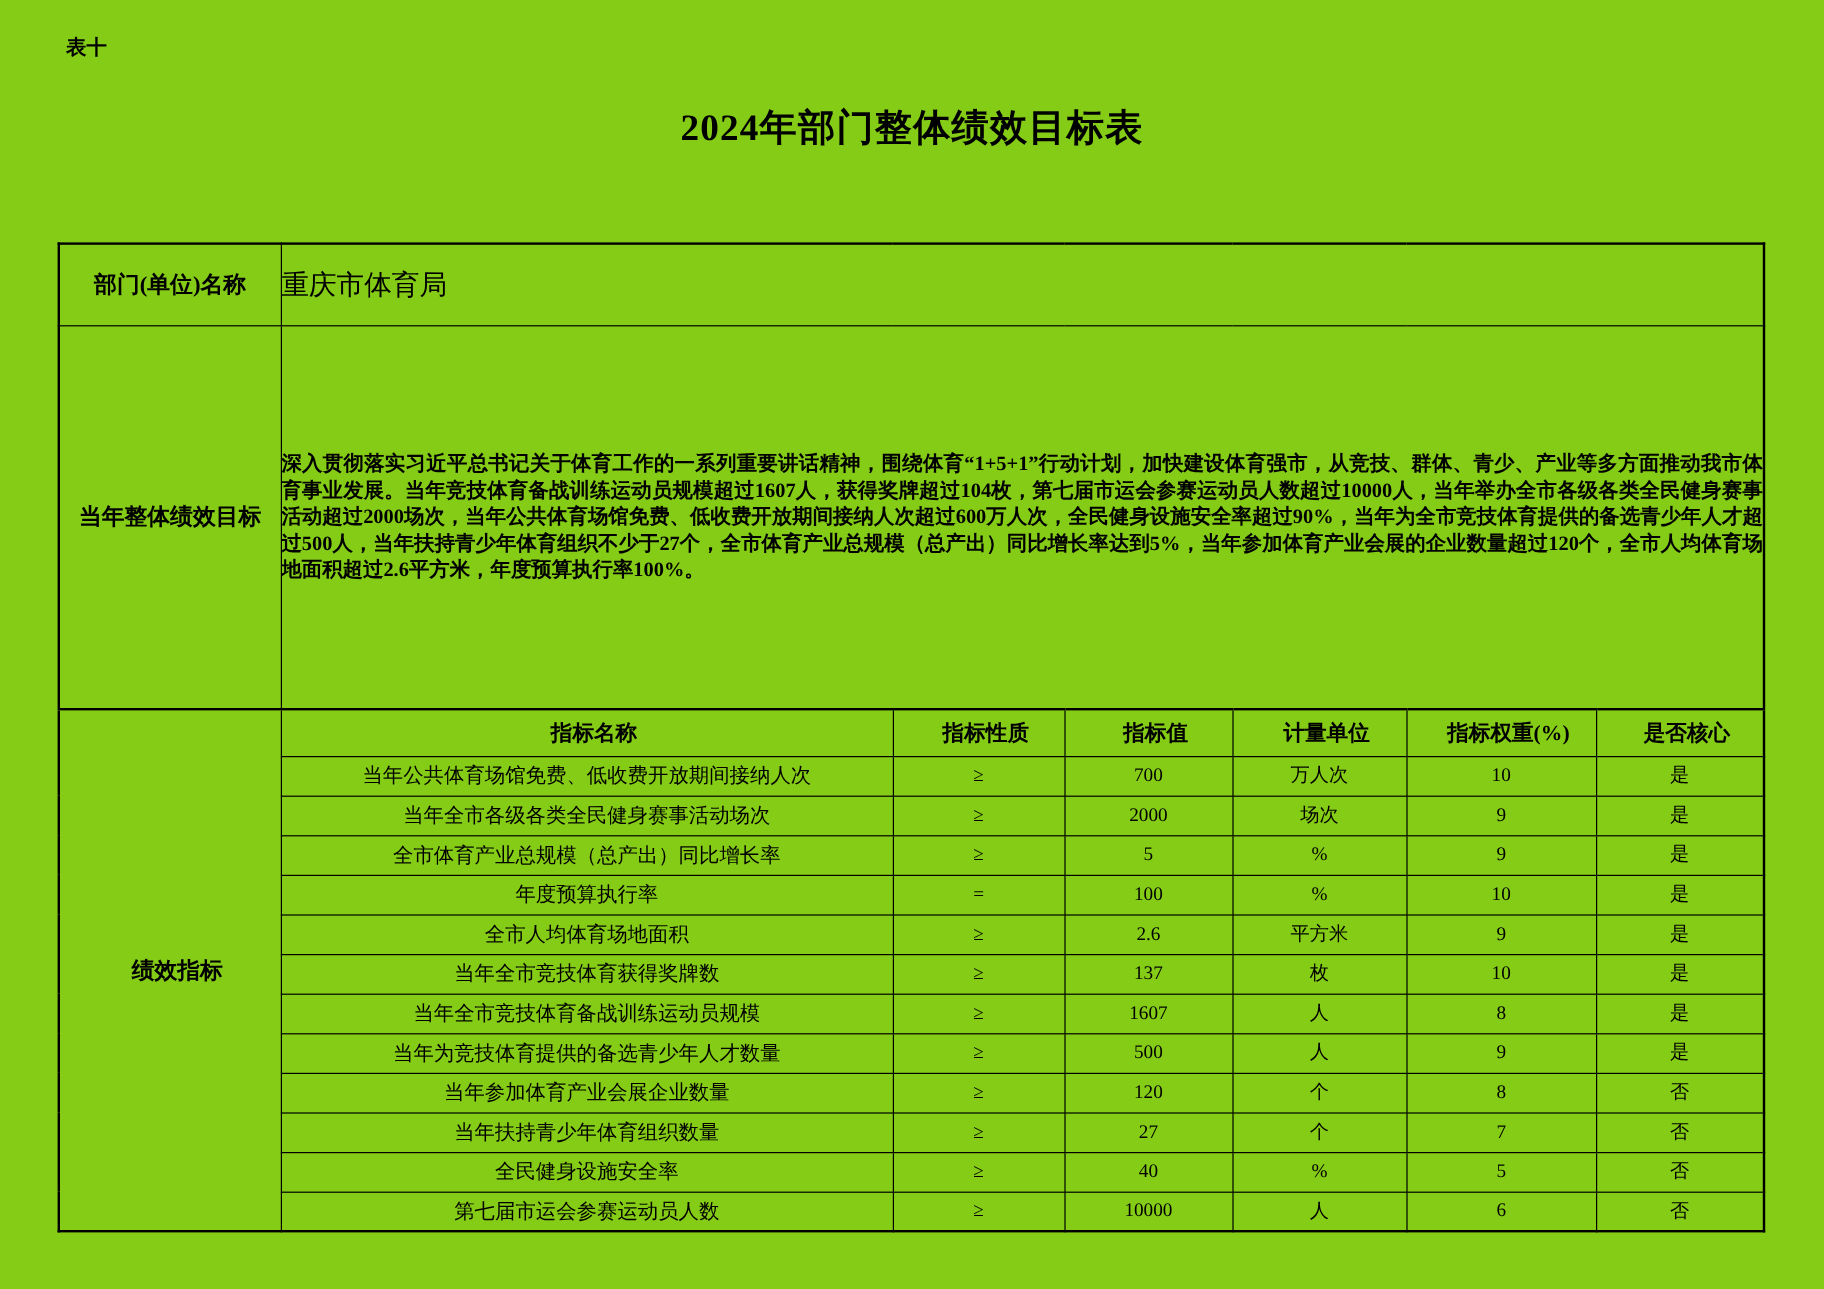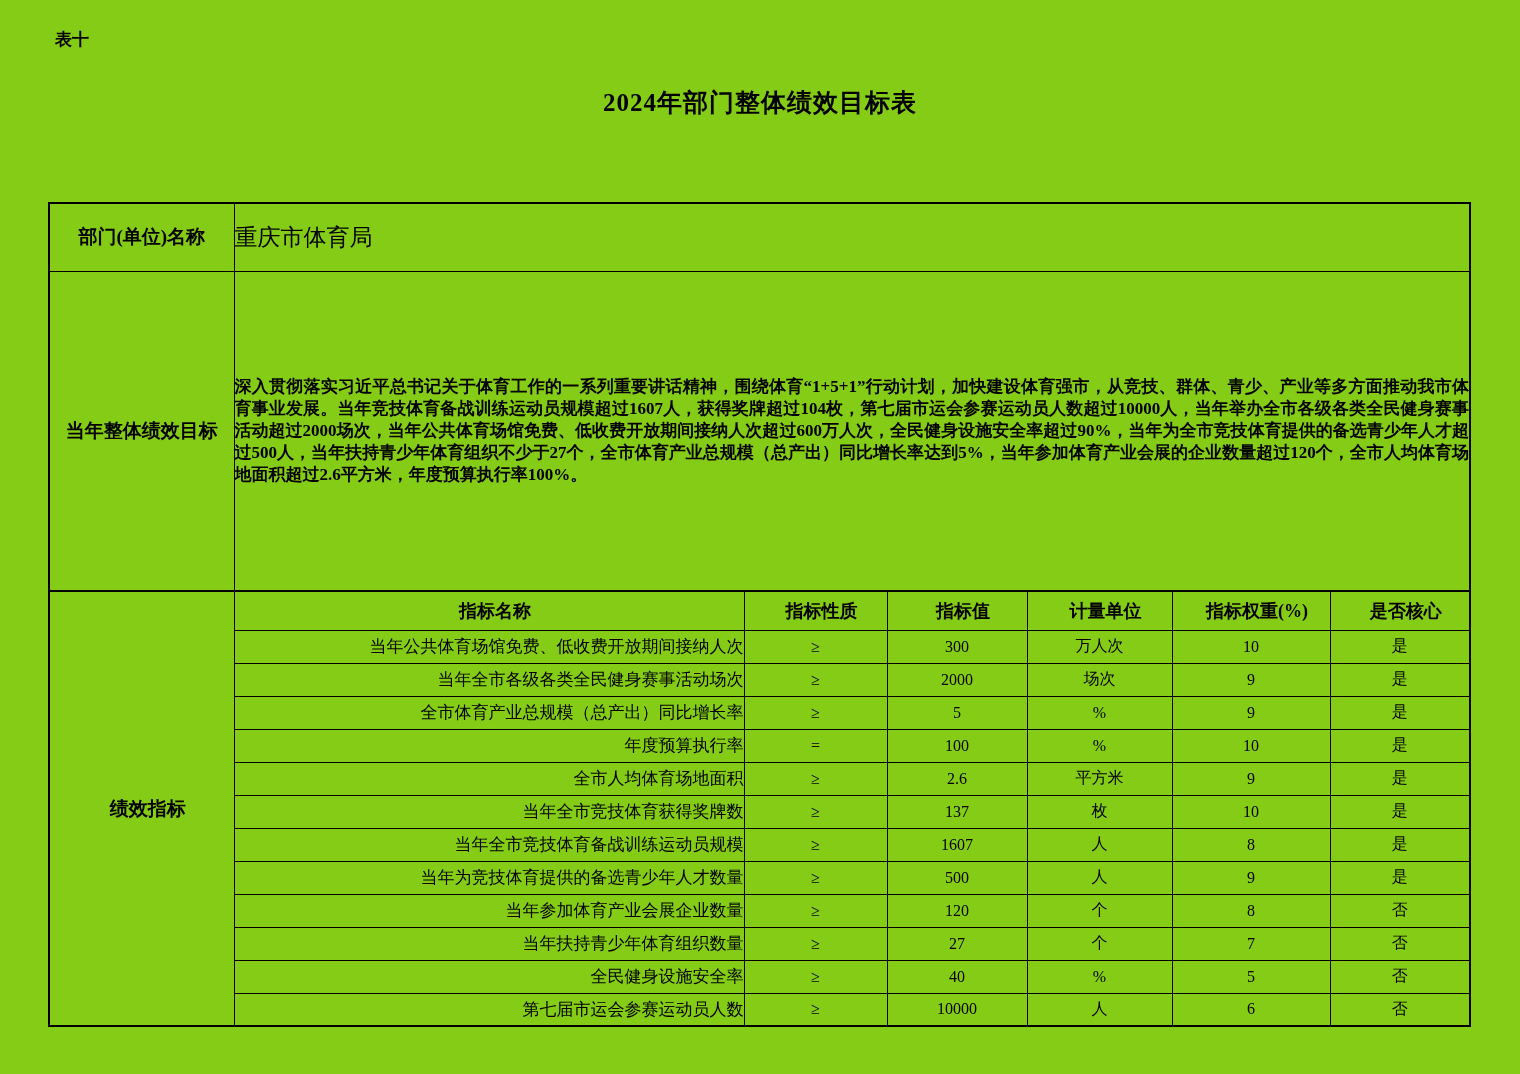--- a/index.html
+++ b/index.html
@@ -23,21 +23,21 @@
     font-size: 17px;
     font-weight: bold;
   }
   .doc-title {
     position: absolute;
     left: 0;
     top: 86px;
     width: 100%;
     margin: 0;
     text-align: center;
-    font-size: 25px;
+    font-size: 31px;
     font-weight: bold;
     letter-spacing: 1px;
   }
   table.main {
     position: absolute;
     left: 48px;
     top: 202px;
     width: 1421px;
     border-collapse: collapse;
     table-layout: fixed;
@@ -70,21 +70,21 @@
     text-align: justify;
     padding: 8px 10px;
     font-weight: bold;
   }
   tr.head-row th {
     font-size: 18px;
     font-weight: bold;
     text-align: center;
   }
   td.cell-name {
-    text-align: right;
+    text-align: center;
     font-size: 17px;
     padding-left: 8px;
   }
   td.cell-mid {
     text-align: center;
     font-size: 16px;
   }
 </style>
 </head>
 <body>
@@ -123,21 +123,21 @@
       <th>指标性质</th>
       <th>指标值</th>
       <th>计量单位</th>
       <th>指标权重(%)</th>
       <th>是否核心</th>
     </tr>
 
     <tr class="ind-row">
       <td class="cell-name">当年公共体育场馆免费、低收费开放期间接纳人次</td>
       <td class="cell-mid">≥</td>
-      <td class="cell-mid">300</td>
+      <td class="cell-mid">700</td>
       <td class="cell-mid">万人次</td>
       <td class="cell-mid">10</td>
       <td class="cell-mid">是</td>
     </tr>
 
     <tr class="ind-row">
       <td class="cell-name">当年全市各级各类全民健身赛事活动场次</td>
       <td class="cell-mid">≥</td>
       <td class="cell-mid">2000</td>
       <td class="cell-mid">场次</td>

